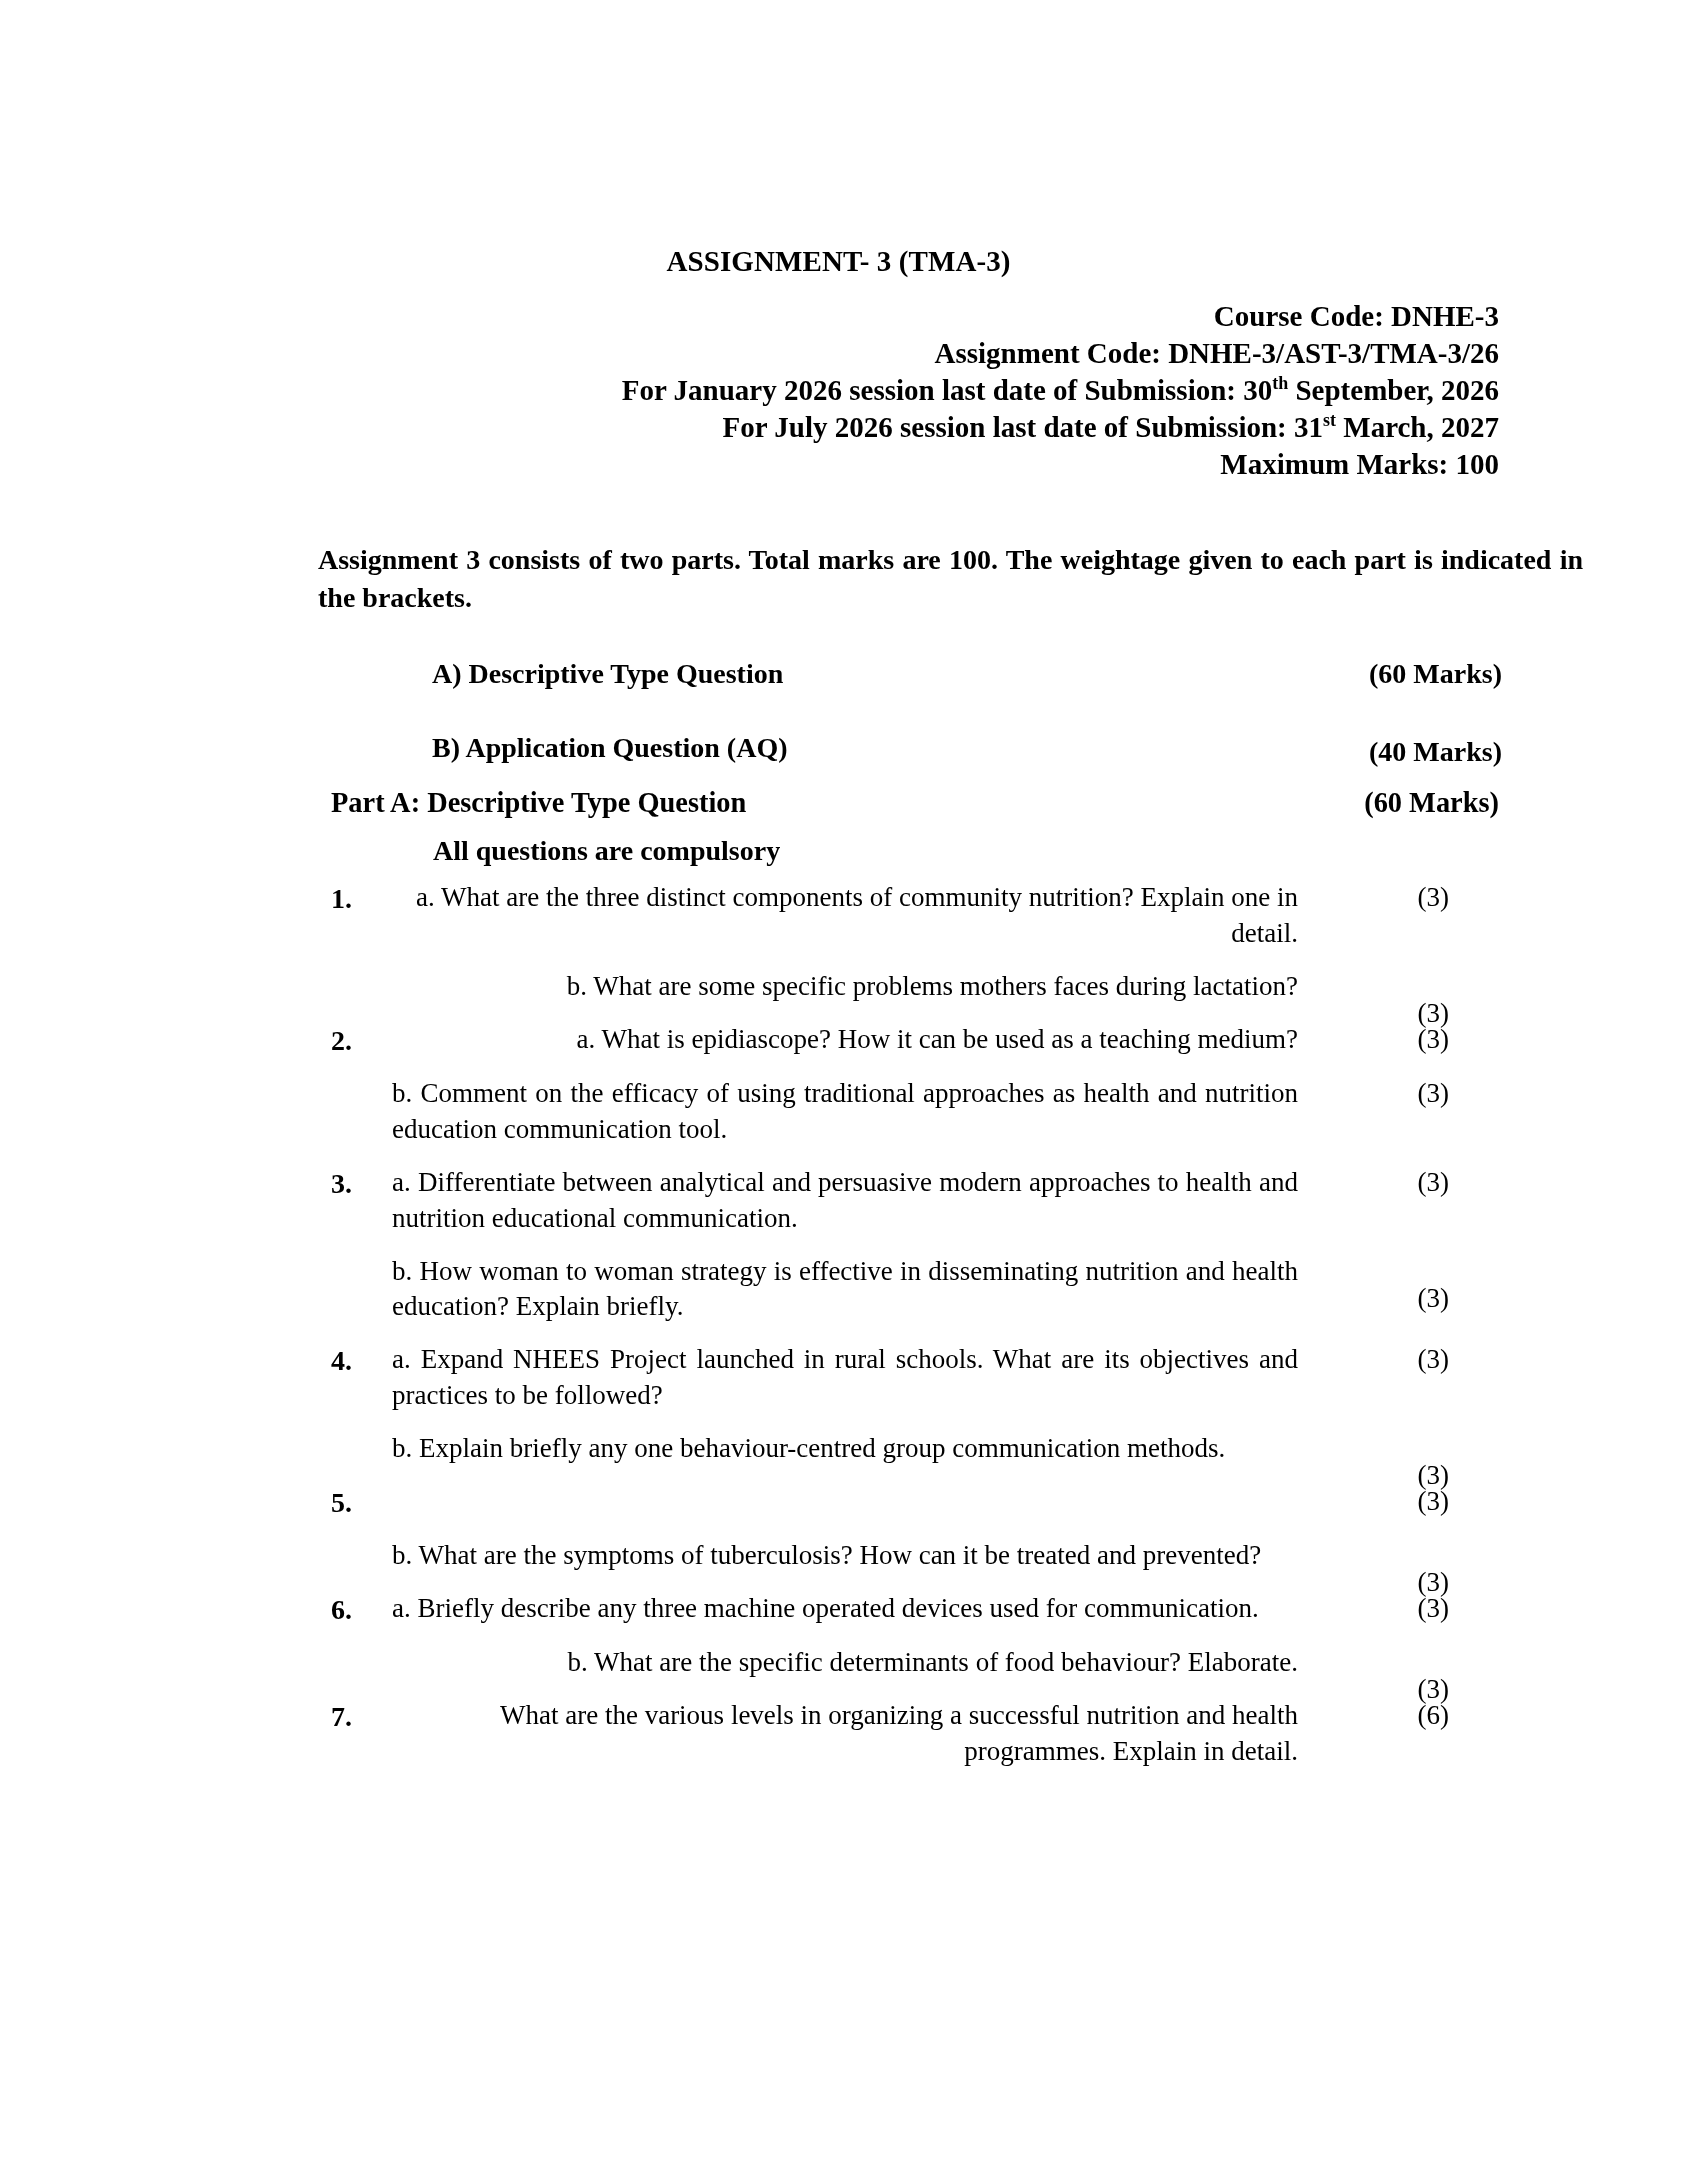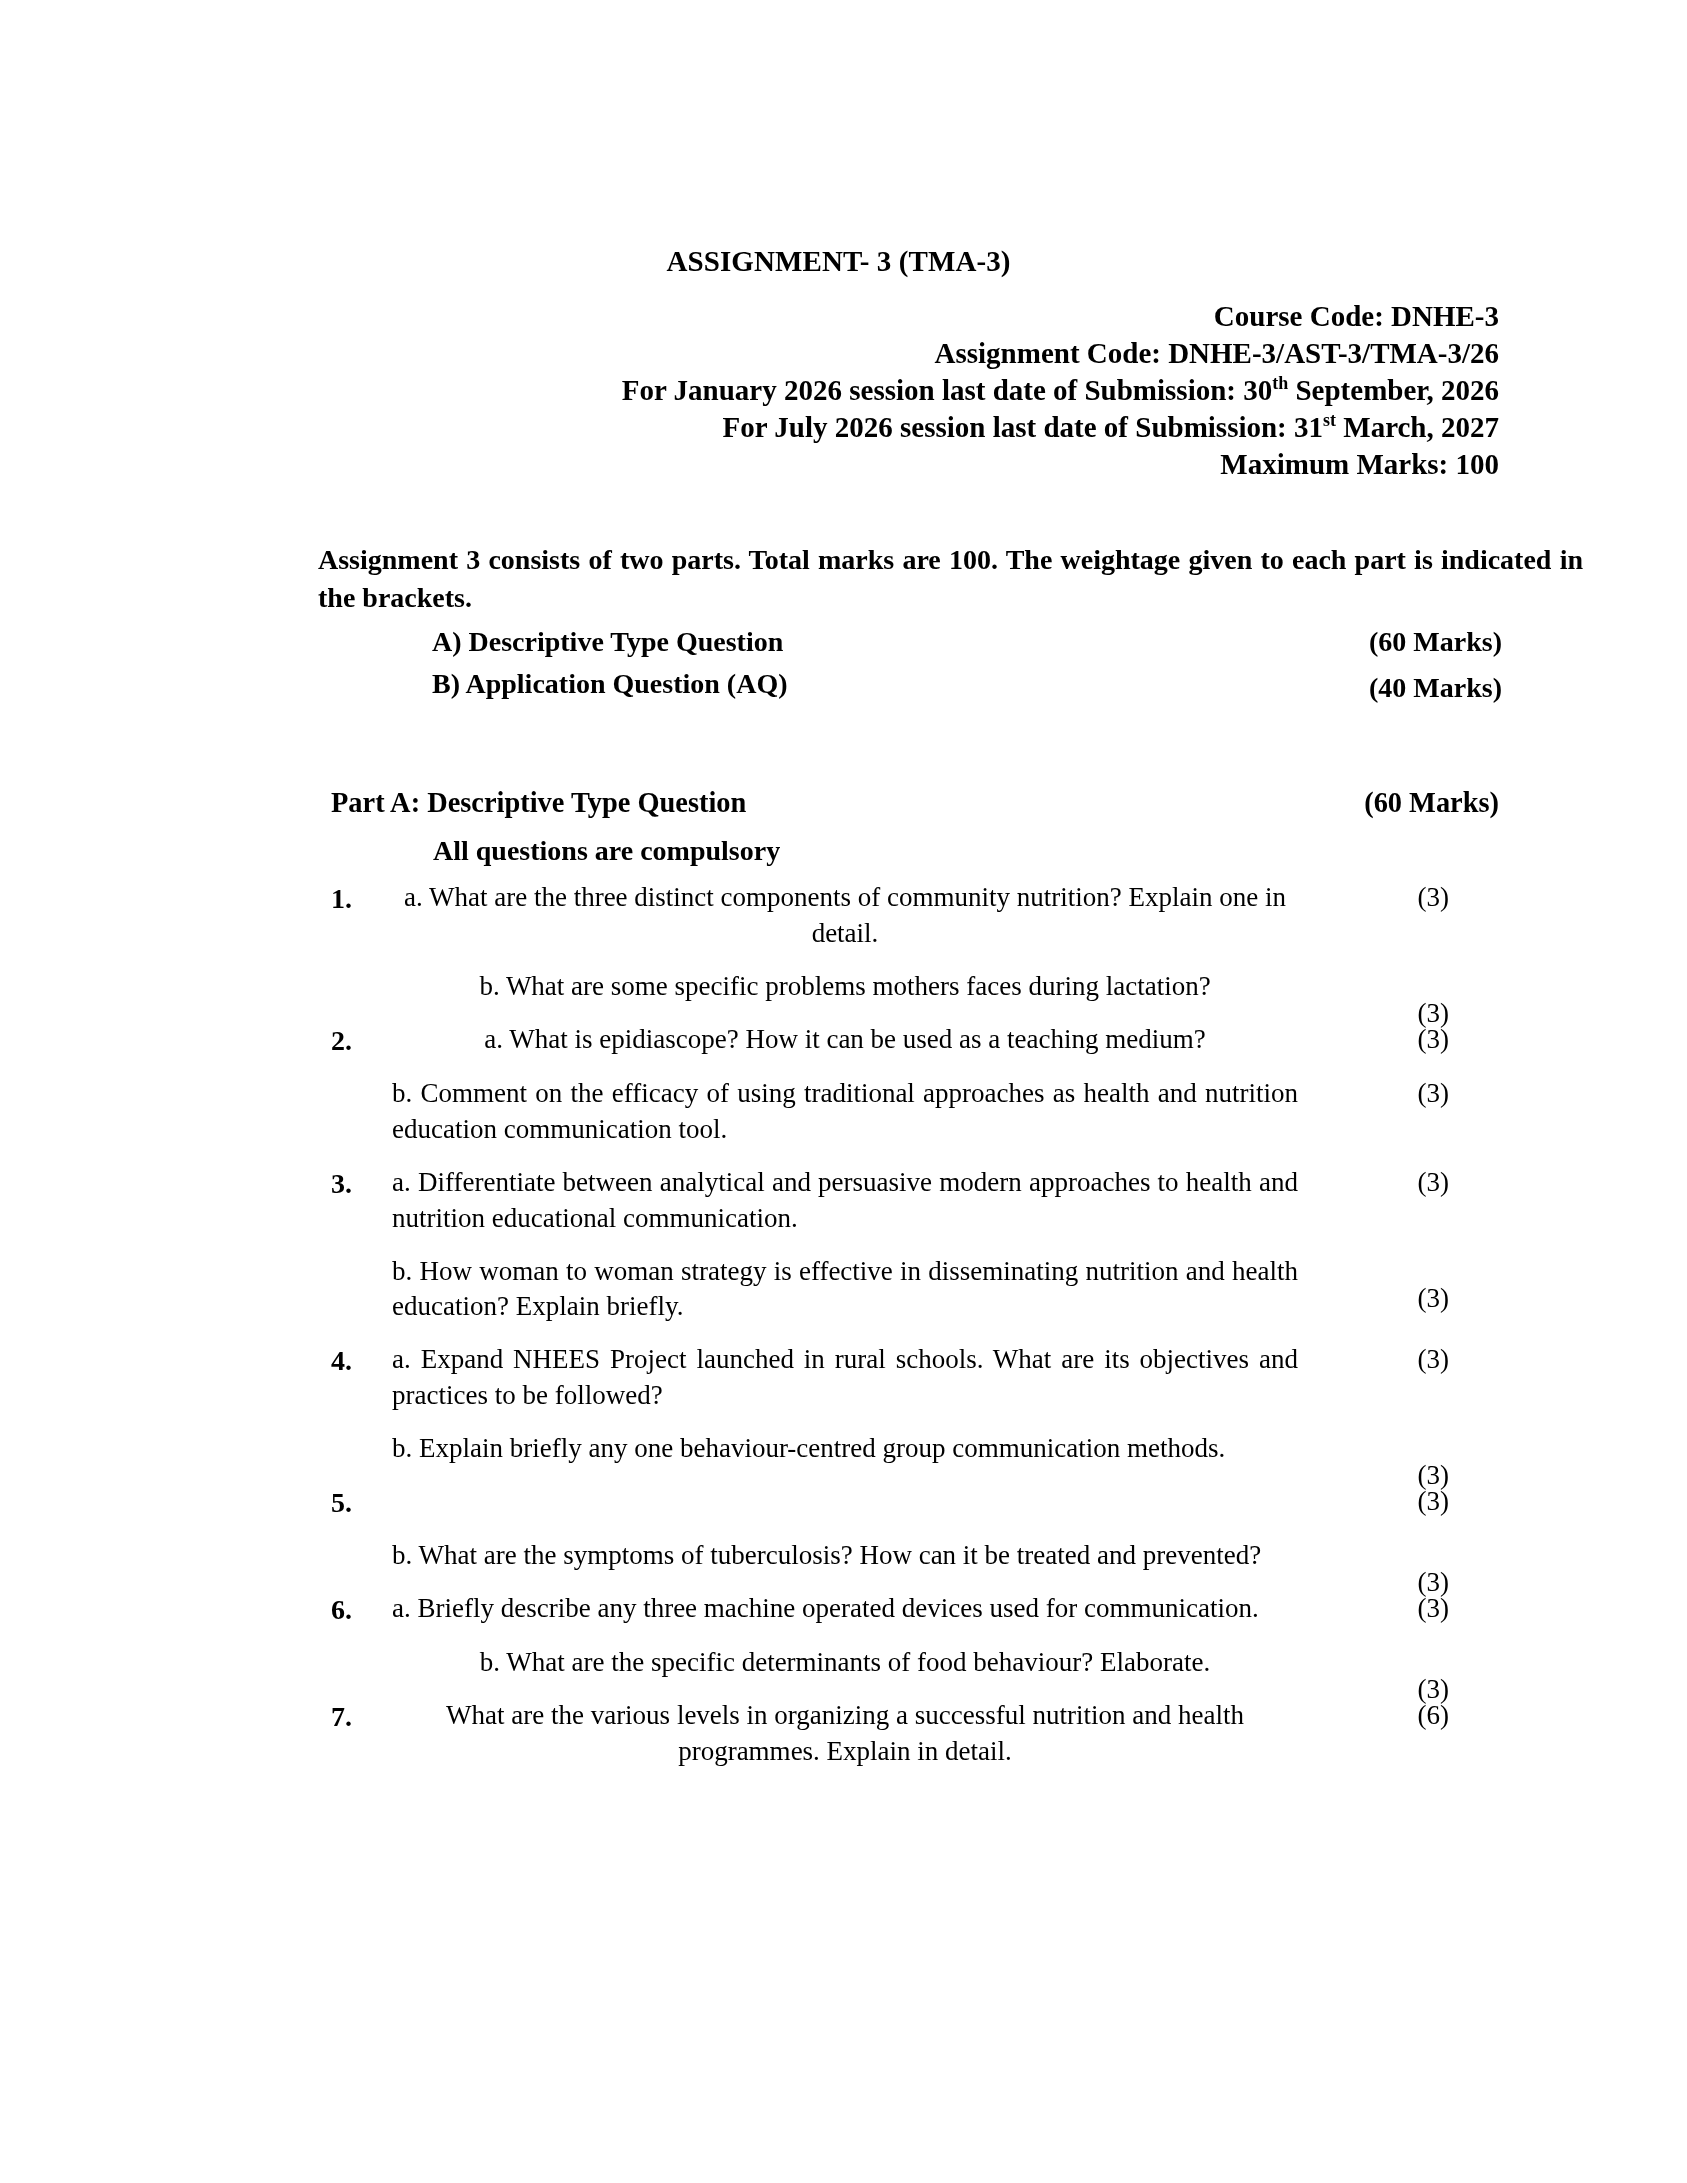--- a/index.html
+++ b/index.html
@@ -64,20 +64,21 @@
     top: 621px;
     left: 318px;
     width: 1184px;
     font-size: 28px;
     font-weight: bold;
   }
   .part-row {
     display: flex;
     align-items: flex-end;
     line-height: 1.5;
+    margin-top: 32px;
   }
   .part-row .part-label {
     padding-left: 114px;
     flex: 0 0 auto;
   }
   .part-row .part-marks {
     margin-left: auto;
     padding-right: 0px;
   }
   .part-row.second .part-marks {
@@ -124,21 +125,21 @@
     font-weight: bold;
     font-size: 28px;
     line-height: 1.33;
   }
   .qbody {
     flex: 0 0 906px;
     width: 906px;
     text-align: justify;
     text-justify: inter-word;
   }
-  .qbody.nojust { text-align: center; }
+  .qbody.nojust { text-align: right; }
   .qmarks {
     flex: 0 0 auto;
     margin-left: auto;
     padding-right: 20px;
     white-space: nowrap;
   }
   .qmarks.drop-small { transform: translateY(26.5px); }
 </style>
 </head>
 <body>

